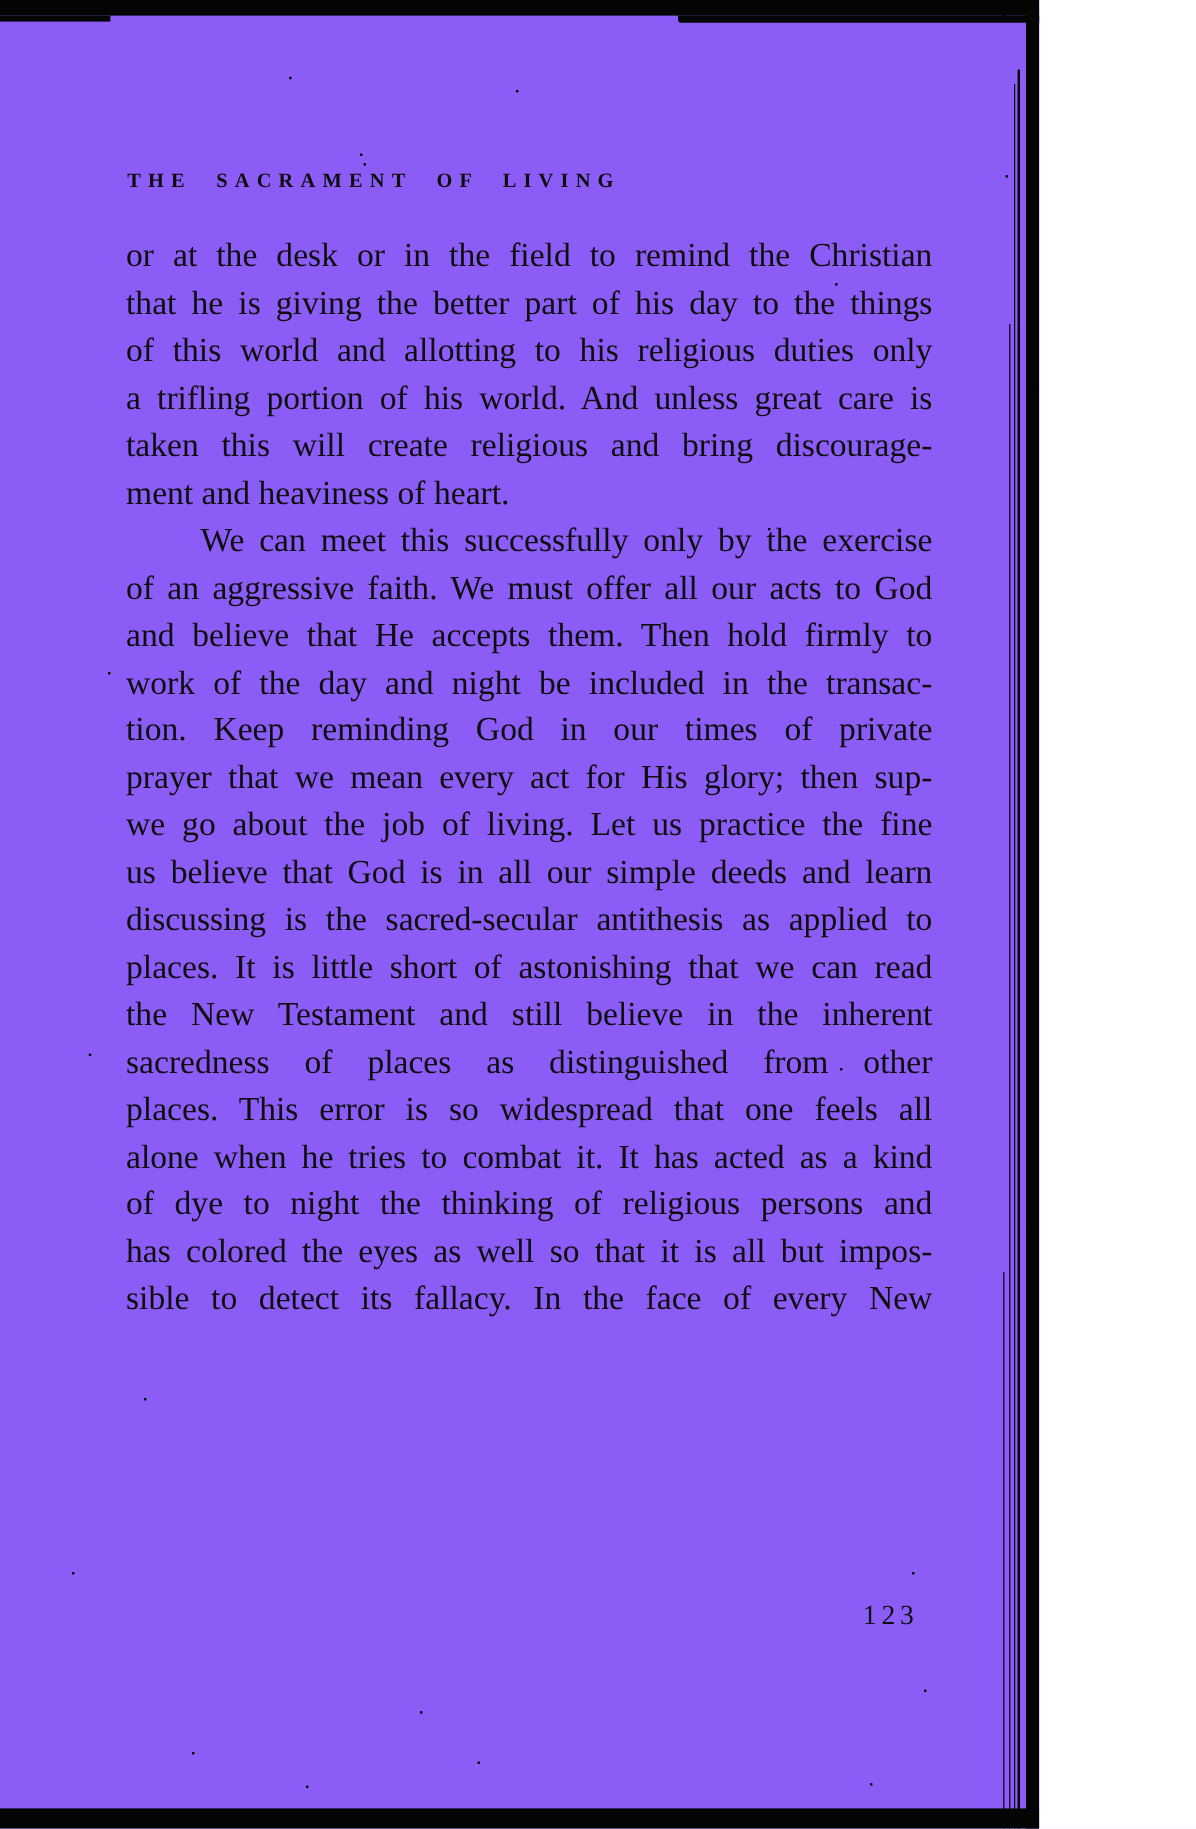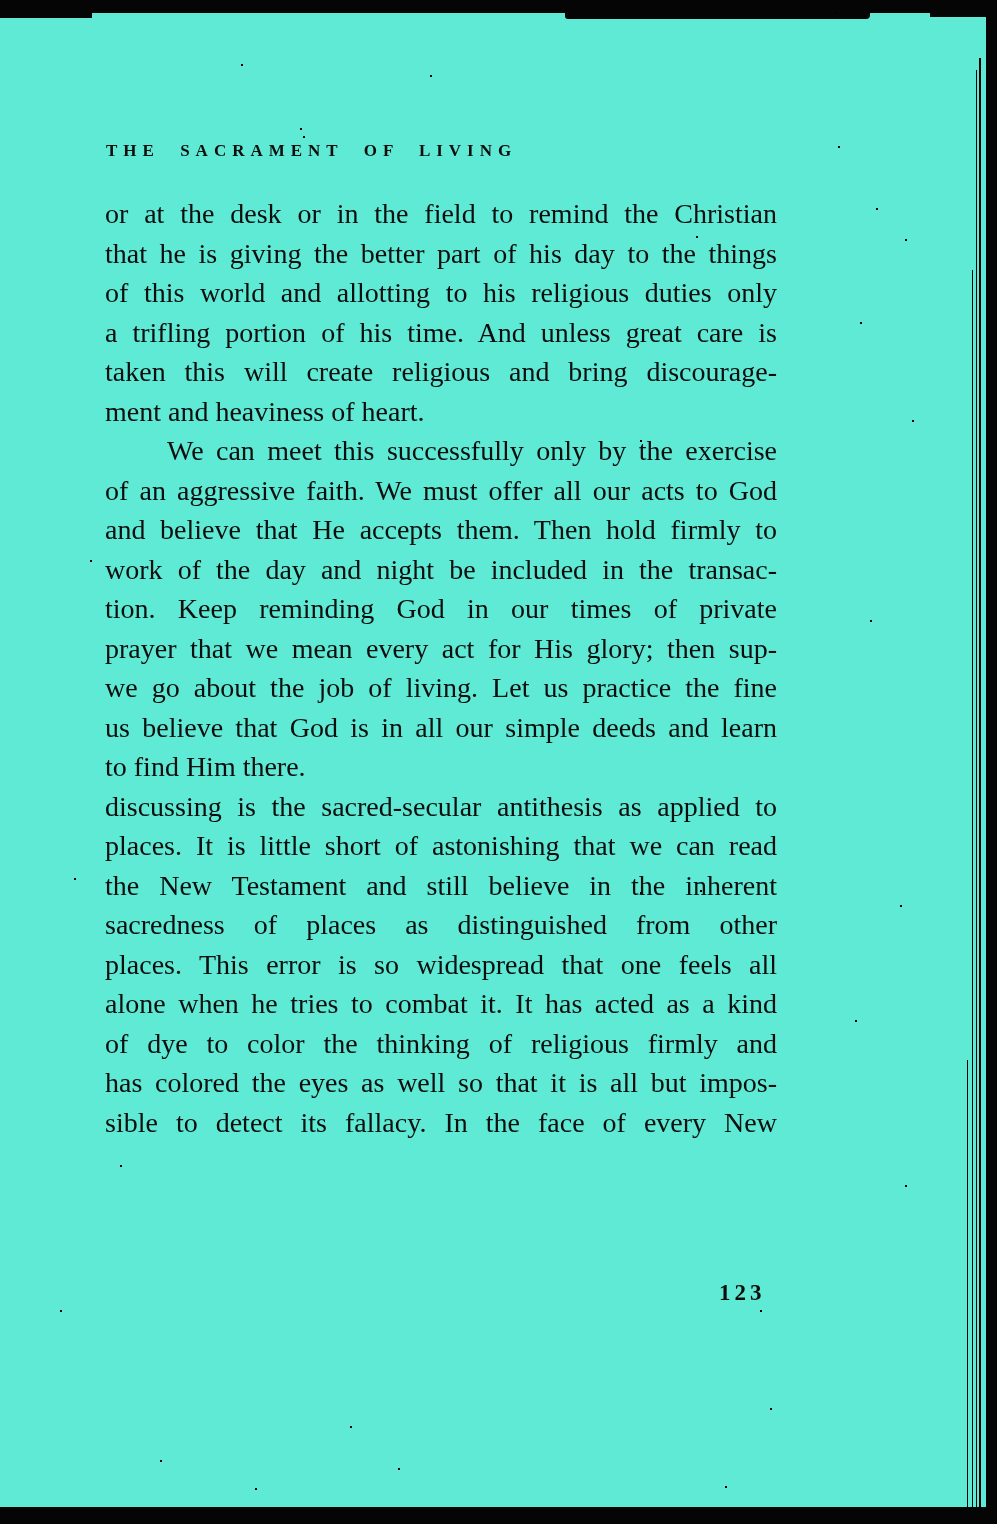--- a/index.html
+++ b/index.html
@@ -2,23 +2,23 @@
 <html><head>
 <meta charset="utf-8">
 <style>
   html, body {
     margin: 0;
     padding: 0;
     background: #ffffff;
   }
   .scan-page {
     position: relative;
-    width: 997px;
+    width: 866px;
     height: 1524px;
-    background: #5eead4;
+    background: #8b5cf6;
     overflow: hidden;
     font-family: "Liberation Serif", serif;
     color: #0e0e0e;
   }
 
   
   .edge { position: absolute; background: #050505; }
   .edge-top    { top: 0; left: 0; width: 100%; height: 13px; }
   .rag         { position: absolute; background: #050505; }
   .rag-1       { top: 13px; left: 0; width: 92px; height: 5px; }
@@ -59,24 +59,24 @@
     text-align-last: justify;
     white-space: normal;
     overflow: visible;
   }
   .text-block .line.indent { text-indent: 62px; }
   .text-block .line.plain  { text-align-last: left; }
 
   
   .page-number {
     position: absolute;
-    top: 1280px;
+    top: 1333px;
     left: 719px;
     font-size: 23px;
-    font-weight: bold;
+    font-weight: normal;
     letter-spacing: 4px;
   }
 
   
   .speckles {
     position: absolute;
     top: 0; left: 0;
     width: 2px; height: 2px;
     background: transparent;
     box-shadow:
@@ -108,38 +108,37 @@
   <div class="vline vline-4"></div>
   <div class="edge edge-bottom"></div>
   <div class="speckles"></div>
 
   <div class="running-head">THE SACRAMENT OF LIVING</div>
 
   <div class="text-block" id="text-block">
       <div class="line">or at the desk or in the field to remind the Christian</div>
       <div class="line">that he is giving the better part of his day to the things</div>
       <div class="line">of this world and allotting to his religious duties only</div>
-      <div class="line">a trifling portion of his time. And unless great care is</div>
+      <div class="line">a trifling portion of his world. And unless great care is</div>
       <div class="line">taken this will create religious and bring discourage-</div>
       <div class="line plain">ment and heaviness of heart.</div>
       <div class="line indent">We can meet this successfully only by the exercise</div>
       <div class="line">of an aggressive faith. We must offer all our acts to God</div>
       <div class="line">and believe that He accepts them. Then hold firmly to</div>
       <div class="line">work of the day and night be included in the transac-</div>
       <div class="line">tion. Keep reminding God in our times of private</div>
       <div class="line">prayer that we mean every act for His glory; then sup-</div>
       <div class="line">we go about the job of living. Let us practice the fine</div>
       <div class="line">us believe that God is in all our simple deeds and learn</div>
-      <div class="line plain">to find Him there.</div>
       <div class="line">discussing is the sacred-secular antithesis as applied to</div>
       <div class="line">places. It is little short of astonishing that we can read</div>
       <div class="line">the New Testament and still believe in the inherent</div>
       <div class="line">sacredness of places as distinguished from other</div>
       <div class="line">places. This error is so widespread that one feels all</div>
       <div class="line">alone when he tries to combat it. It has acted as a kind</div>
-      <div class="line">of dye to color the thinking of religious firmly and</div>
+      <div class="line">of dye to night the thinking of religious persons and</div>
       <div class="line">has colored the eyes as well so that it is all but impos-</div>
       <div class="line">sible to detect its fallacy. In the face of every New</div>
     </div>
 
   <div class="page-number">123</div>
 
 </div>
 
 </body></html>

